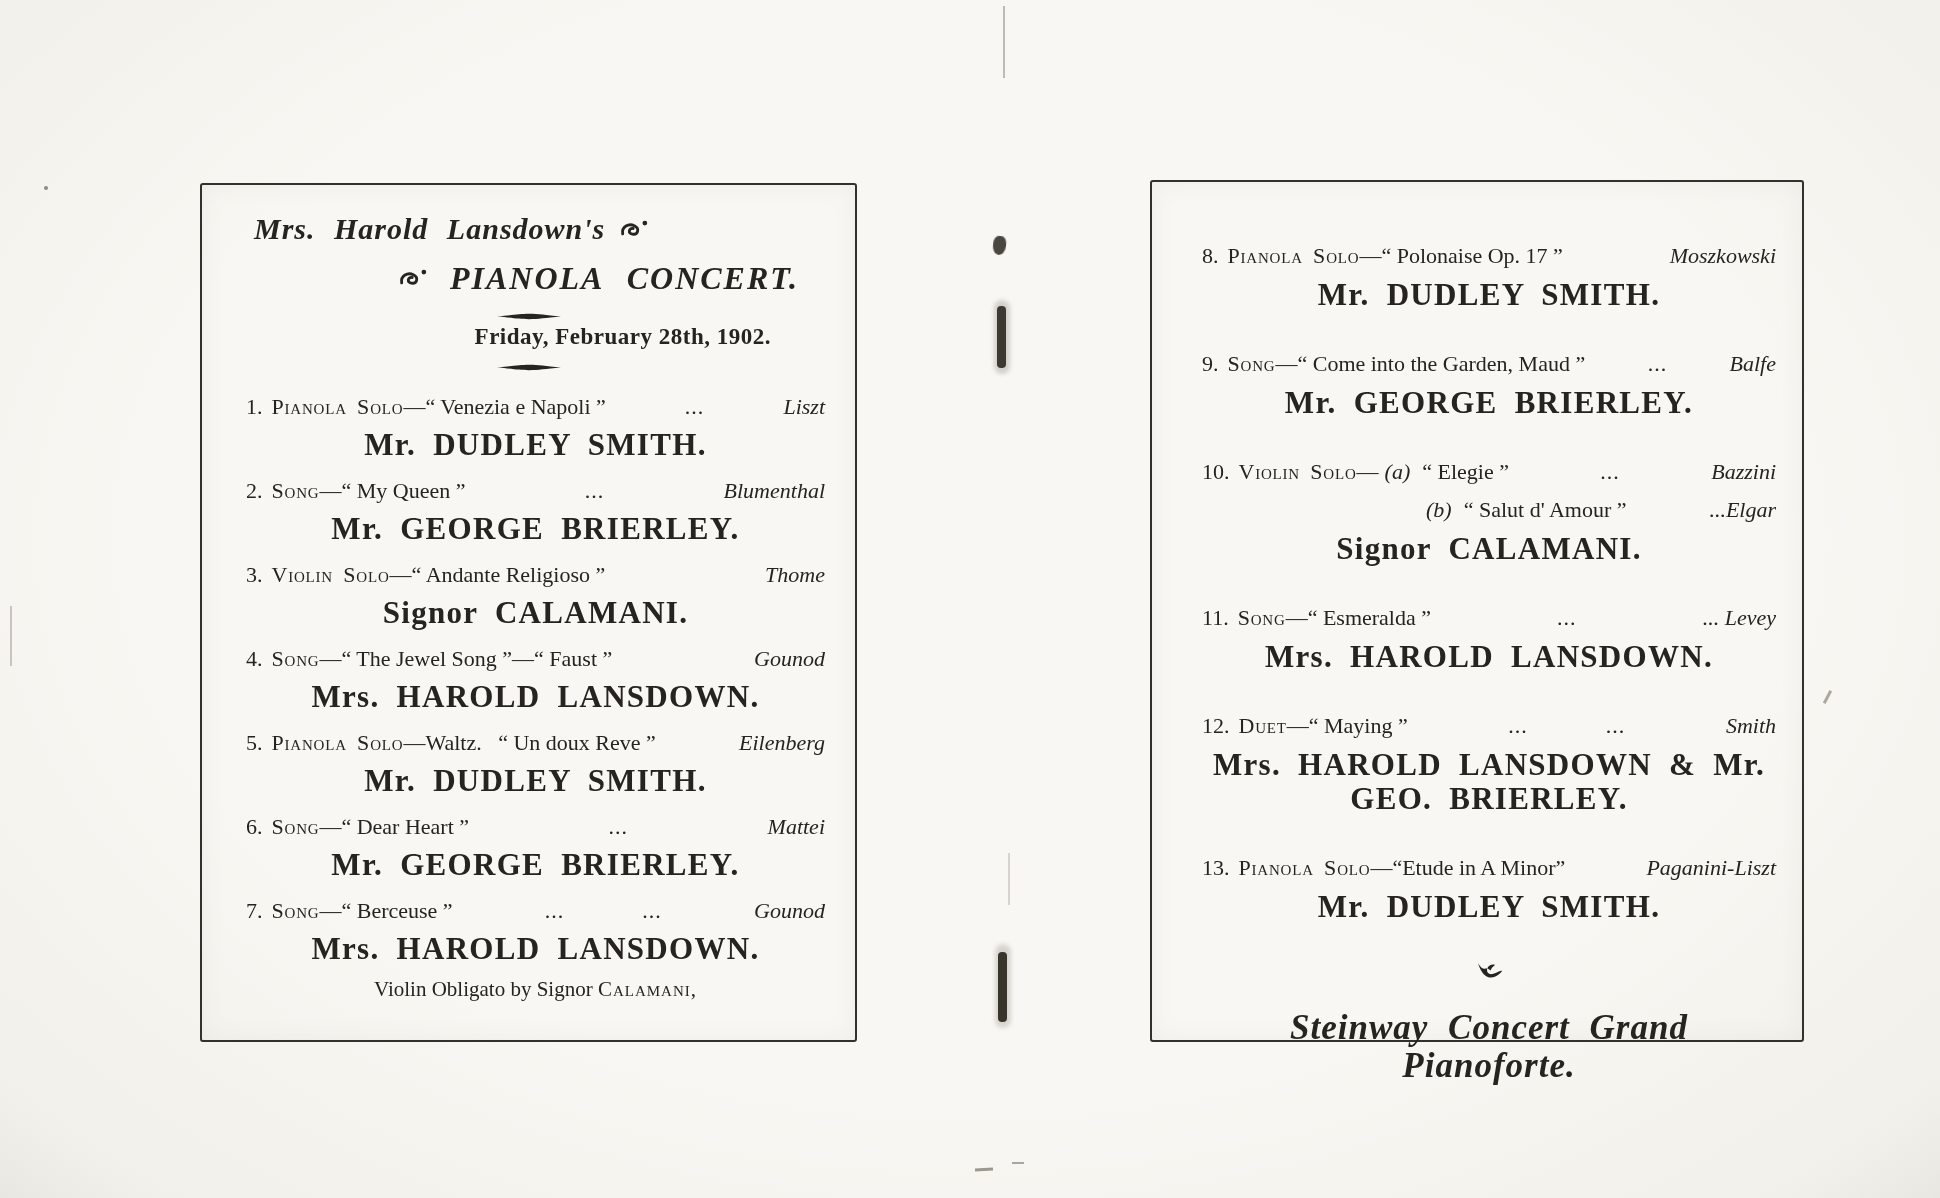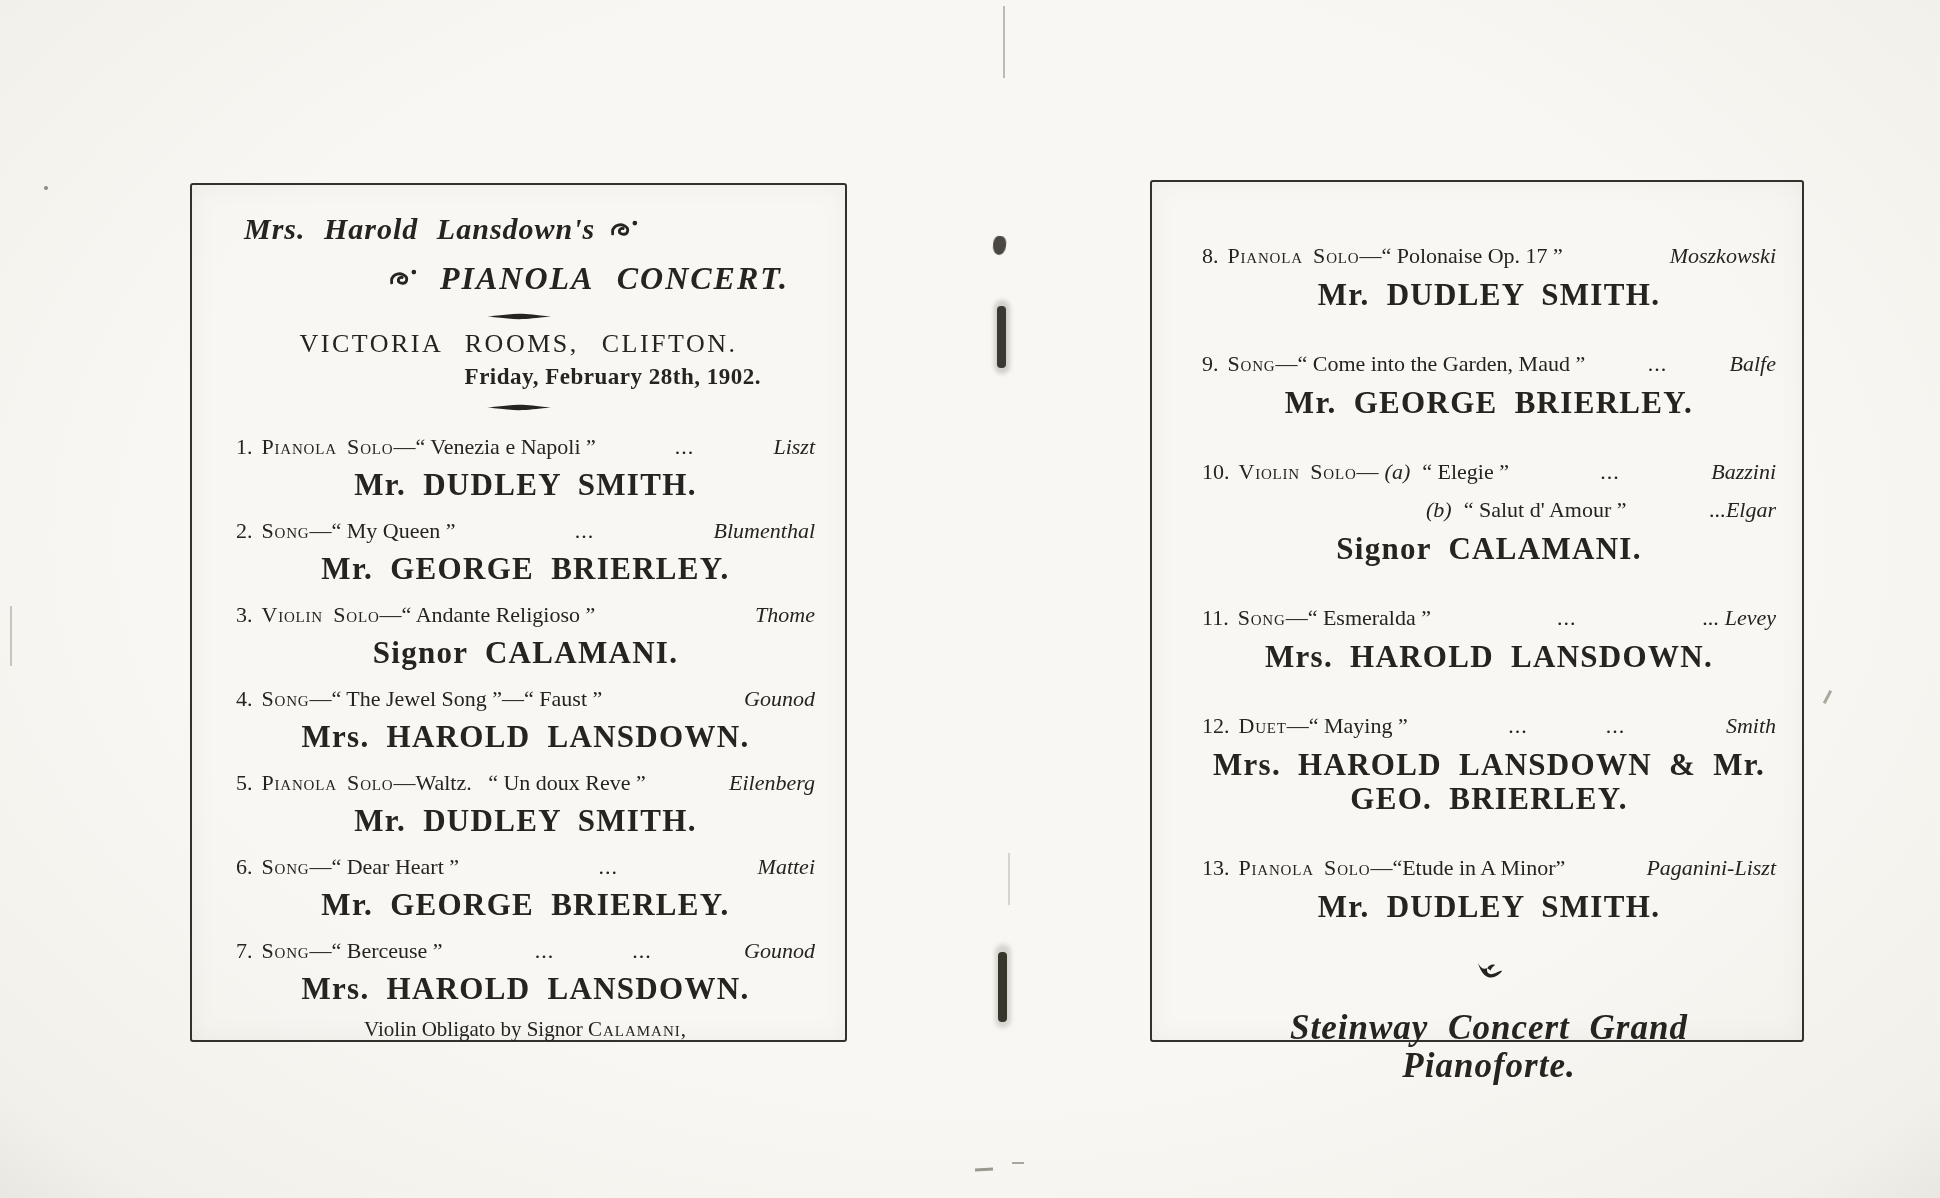--- a/index.html
+++ b/index.html
@@ -12,21 +12,21 @@
     font-family:"Liberation Serif","DejaVu Serif",serif;
     color:var(--ink,#26241f);
   }
   .panel{
     position:absolute;
     border:2px solid #33312c;
     border-radius:3px;
     background:transparent;
     box-shadow:inset 0 0 24px rgba(120,115,100,0.07);
   }
-  .panel-left{left:190px;top:183px;width:653px;height:855px;}
+  .panel-left{left:200px;top:183px;width:653px;height:855px;}
   .panel-right{left:1150px;top:180px;width:650px;height:858px;}
 
   .t1{margin:26px 0 0 52px;font-style:italic;font-weight:700;font-size:30px;line-height:36px;letter-spacing:1px;word-spacing:10px;display:flex;align-items:center;gap:14px;}
   .t2{margin:12px 0 0 196px;font-style:italic;font-weight:700;font-size:32px;line-height:38px;letter-spacing:2px;word-spacing:14px;display:flex;align-items:center;gap:20px;}
   .venue{margin:8px 0 0 0;text-align:center;font-size:26px;line-height:32px;letter-spacing:2.5px;word-spacing:14px;}
   .date{margin:2px 84px 0 0;text-align:right;font-weight:700;font-size:23px;line-height:30px;letter-spacing:0.5px;}
   .rule{display:block;margin:0 auto;}
   .rule1{margin-top:16px;}
   .rule2{margin-top:12px;}
 
@@ -85,21 +85,20 @@
           <path d="M3 12 C2 6 8 3.2 12.5 5.4 C17 7.6 15.5 13 10.8 12.2 C7.2 11.6 7.8 7 11.5 7.6" fill="none" stroke="#26241f" stroke-width="2.3" stroke-linecap="round"></path>
           <circle cx="21" cy="3.2" r="1.9" fill="#26241f"></circle>
         </svg>
       <span>PIANOLA CONCERT.</span>
     </div>
 
     <svg class="rule rule1" viewBox="0 0 80 8" width="64" height="7">
         <path d="M0 4 C20 2.4 28 0.7 40 0.7 C52 0.7 60 2.4 80 4 C60 5.6 52 7.3 40 7.3 C28 7.3 20 5.6 0 4 Z" fill="#26241f"></path>
       </svg>
 
-    <div class="venue">VICTORIA ROOMS, CLIFTON.</div>
     <div class="date">Friday, February 28th, 1902.</div>
 
     <svg class="rule rule2" viewBox="0 0 80 8" width="64" height="7">
         <path d="M0 4 C20 2.4 28 0.7 40 0.7 C52 0.7 60 2.4 80 4 C60 5.6 52 7.3 40 7.3 C28 7.3 20 5.6 0 4 Z" fill="#26241f"></path>
       </svg>
 
     <div class="plist">
 
       <div class="item">
         <div class="line">

